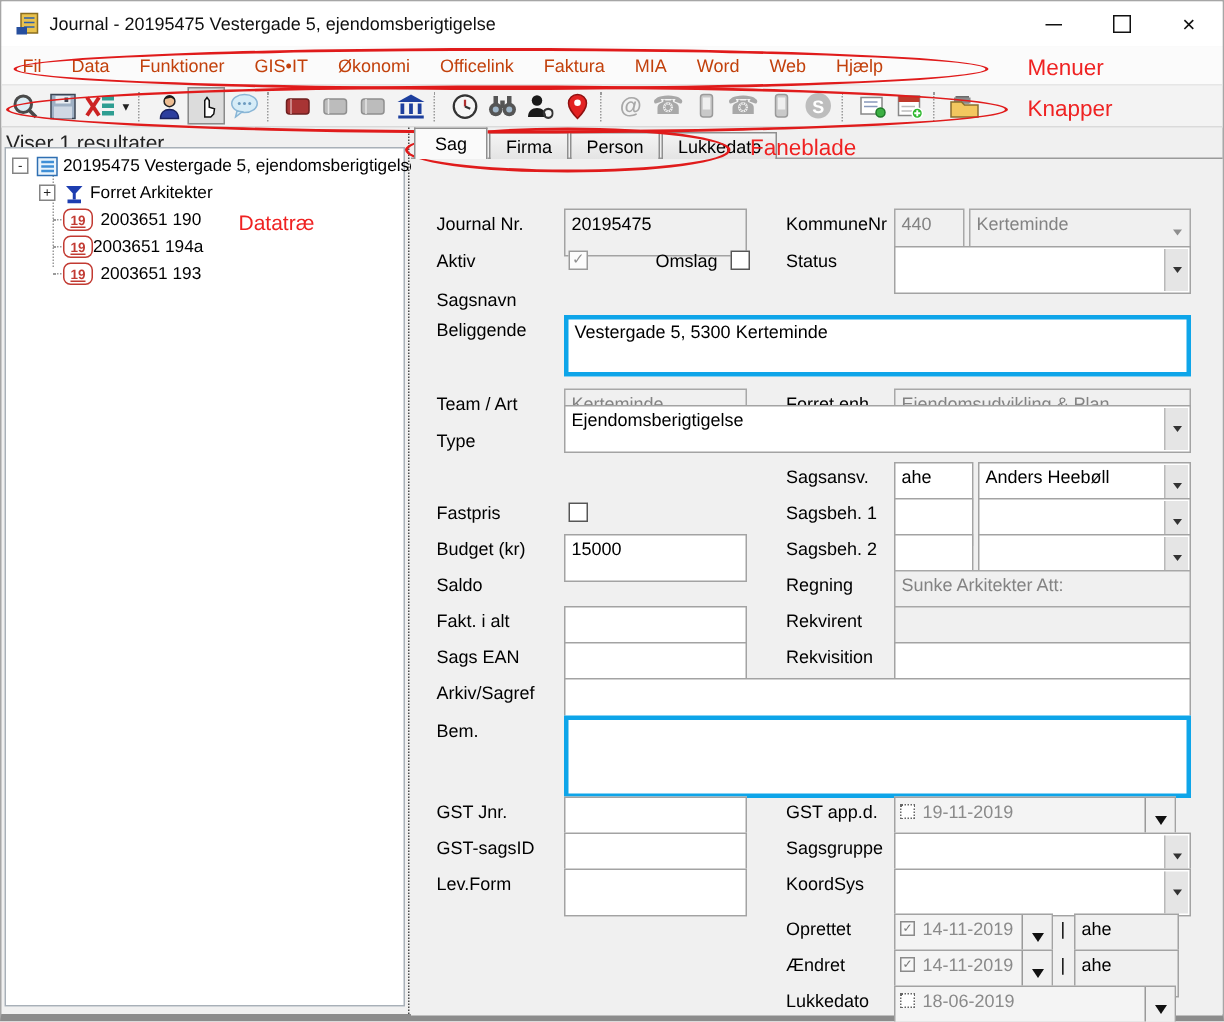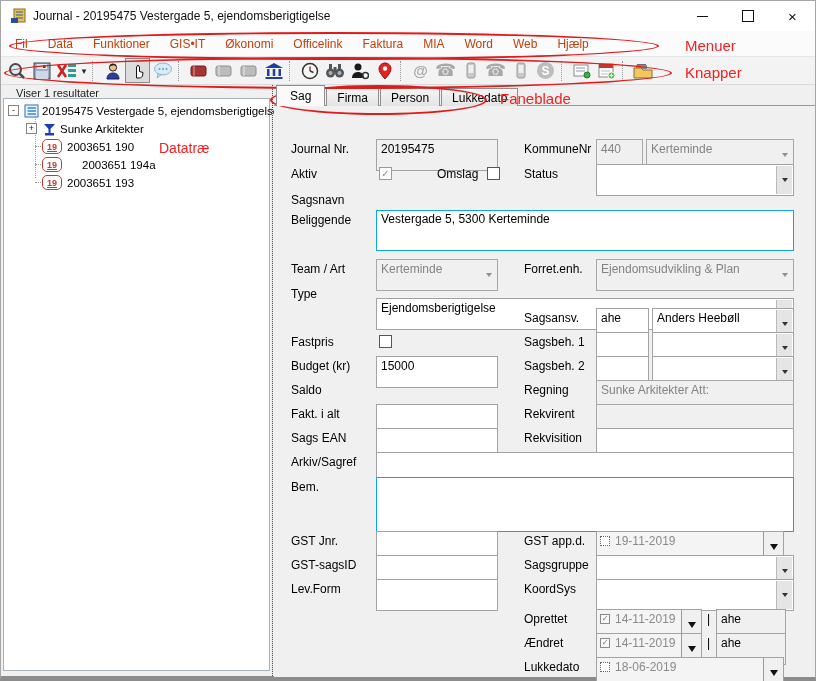--- a/index.html
+++ b/index.html
@@ -20,21 +20,21 @@
   .menu-item{padding:0 10px;font-size:12px;color:#c2410c;white-space:nowrap}
   
   .toolbar{position:absolute;left:0;top:55px;right:0;height:29px;background:#f3f3f3;border-top:1px solid #e6e6e6;border-bottom:1px solid #dadada;display:flex;align-items:center;padding-left:3px;box-sizing:border-box}
   .tbi{width:25px;height:25px;display:flex;align-items:center;justify-content:center;flex:0 0 auto}
   .tbi.pressed{background:#dcdcdc;border:1px solid #8a8a8a;box-sizing:border-box}
   .tb-sep{width:4px;height:20px;border-left:1px dotted #9a9a9a;margin:0 3px;flex:0 0 auto}
   .caret{font-size:9px;color:#222;width:10px;text-align:center}
   .glyph-gray{font-size:15px;color:#a8a8a8;font-weight:bold}
   .skype{width:17px;height:17px;border-radius:50%;background:#bdbdbd;color:#fff;font-weight:bold;font-size:12px;display:flex;align-items:center;justify-content:center}
   
-  .statusline{position:absolute;left:15px;top:86px;font-size:11px;color:#222}
+  .statusline{position:absolute;left:3px;top:86px;font-size:14px;color:#222}
   .tabline{position:absolute;left:273px;top:104px;right:0;height:1px;background:#9a9a9a}
   .tabs{position:absolute;left:275px;top:84px;display:flex;align-items:flex-end;height:21px}
   .tab{border:1px solid #8f8f8f;border-bottom:none;background:linear-gradient(#f4f4f4,#e4e4e4);
        height:17px;padding:0 10px;font-size:12px;display:flex;align-items:center;margin-right:1px}
   .tab.active{background:#fafafa;height:20px;padding:0 13px;position:relative;z-index:2}
   
   .tree{position:absolute;left:2px;top:97px;width:267px;height:573px;background:#fff;border:1px solid #a8b0b8;box-sizing:border-box}
   .trow{position:absolute;height:17px;display:flex;align-items:center;white-space:nowrap;font-size:11.5px}
   .expander{width:9px;height:9px;border:1px solid #848484;background:#fff;display:inline-flex;align-items:center;justify-content:center;font-size:9px;line-height:7px;color:#222;box-sizing:content-box}
   .parcel{display:inline-flex;width:18px;height:13px;border:1px solid #c23a32;border-radius:5px;color:#c23a32;font-size:9px;font-weight:bold;align-items:center;justify-content:center;text-decoration:underline;background:#fff}
@@ -42,21 +42,21 @@
   .tree-guide-h{position:absolute;border-top:1px dotted #9a9a9a}
   
   .splitter{position:absolute;left:271px;top:84px;height:591px;width:2px;border-left:1px dotted #4a4a4a}
   
   .form{position:absolute;left:273px;top:105px;right:0;height:571px;background:#f0f0f0}
   .lbl{position:absolute;font-size:12px;color:#000;white-space:nowrap}
   .tb{position:absolute;height:32px;background:#fff;border:1px solid #a3a3a3;box-sizing:border-box;
       font-size:12px;line-height:18px;padding:0 4px;white-space:nowrap;overflow:hidden}
   .tb.ro{background:#f0f0f0}
   .tb.dis{background:#f0f0f0;color:#838383;border-color:#a8a8a8}
-  .ta{position:absolute;background:#fff;border:1px solid #0ea5e9;box-sizing:border-box;font-size:12px;padding:1px 4px}
+  .ta{position:absolute;background:#fff;border:3px solid #0ea5e9;box-sizing:border-box;font-size:12px;padding:1px 4px}
   .combo{padding-right:18px}
   .dd{position:absolute;right:1px;top:1px;bottom:1px;width:15px;background:#e5e5e5;border-left:1px solid #b9b9b9;display:flex;align-items:center;justify-content:center}
   .combo.dis .dd{background:transparent;border-left:none}
   .tri{width:0;height:0;border-left:3.5px solid transparent;border-right:3.5px solid transparent;border-top:4px solid #333}
   .combo.dis .tri{border-top-color:#8f8f8f}
   .datebox{padding-left:18px;color:#8a8a8a;background:#f4f4f4;padding-right:22px}
   .dchk{position:absolute;left:3px;top:4px;width:10px;height:10px;background:#fff;border:1px dotted #666;box-sizing:border-box;font-size:8px;line-height:8px;text-align:center;color:#777}
   .dchk.solid{border:1px solid #8a8a8a;background:#f8f8f8}
   .darr{position:absolute;right:0;top:0;bottom:0;width:19px;border-left:1px solid #9a9a9a;background:#f0f0f0;display:flex;align-items:center;justify-content:center}
   .darr .tri{border-left-width:4.5px;border-right-width:4.5px;border-top:6px solid #111}
@@ -296,29 +296,29 @@
       </svg>
       <span>20195475 Vestergade 5, ejendomsberigtigelse</span>
     </div>
     <div class="trow" style="left:22px;top:21px">
       <span class="expander">+</span>
       <svg width="15" height="14" style="margin:0 3px 0 5px">
         <polygon points="2,2 13,2 7.5,8" fill="#1d3db0"></polygon>
         <rect x="6.5" y="7" width="2" height="4" fill="#1d3db0"></rect>
         <rect x="3" y="11" width="9" height="2.5" fill="#1d3db0"></rect>
       </svg>
-      <span>Sunke Arkitekter</span>
+      <span>Forret Arkitekter</span>
     </div>
     <div class="trow" style="left:38px;top:39px">
       <span class="parcel">19</span>
       <span style="margin-left:5px">2003651 190</span>
     </div>
     <div class="trow" style="left:38px;top:57px">
       <span class="parcel">19</span>
-      <span style="margin-left:20px">2003651 194a</span>
+      <span style="margin-left:0">2003651 194a</span>
     </div>
     <div class="trow" style="left:38px;top:75px">
       <span class="parcel">19</span>
       <span style="margin-left:5px">2003651 193</span>
     </div>
   </div>
 
   <div class="splitter"></div>
 
   <div class="form">
@@ -360,21 +360,21 @@
     </div>
     <div class="lbl" style="left:250px;top:156px">Forret.enh.</div>
     <div class="tb dis combo" style="left:322px;top:153px;width:198px">
       <span>Ejendomsudvikling &amp; Plan</span>
       <span class="dd">
           <i class="tri"></i>
         </span>
     </div>
 
     <div class="lbl" style="left:17px;top:181px">Type</div>
-    <div class="tb combo" style="left:102px;top:192px;width:418px">
+    <div class="tb combo" style="left:102px;top:164px;width:418px">
       <span>Ejendomsberigtigelse</span>
       <span class="dd">
           <i class="tri"></i>
         </span>
     </div>
 
     <div class="lbl" style="left:250px;top:205px">Sagsansv.</div>
     <div class="tb" style="left:322px;top:202px;width:53px">ahe</div>
     <div class="tb combo" style="left:378px;top:202px;width:142px">
       <span>Anders Heebøll</span>

